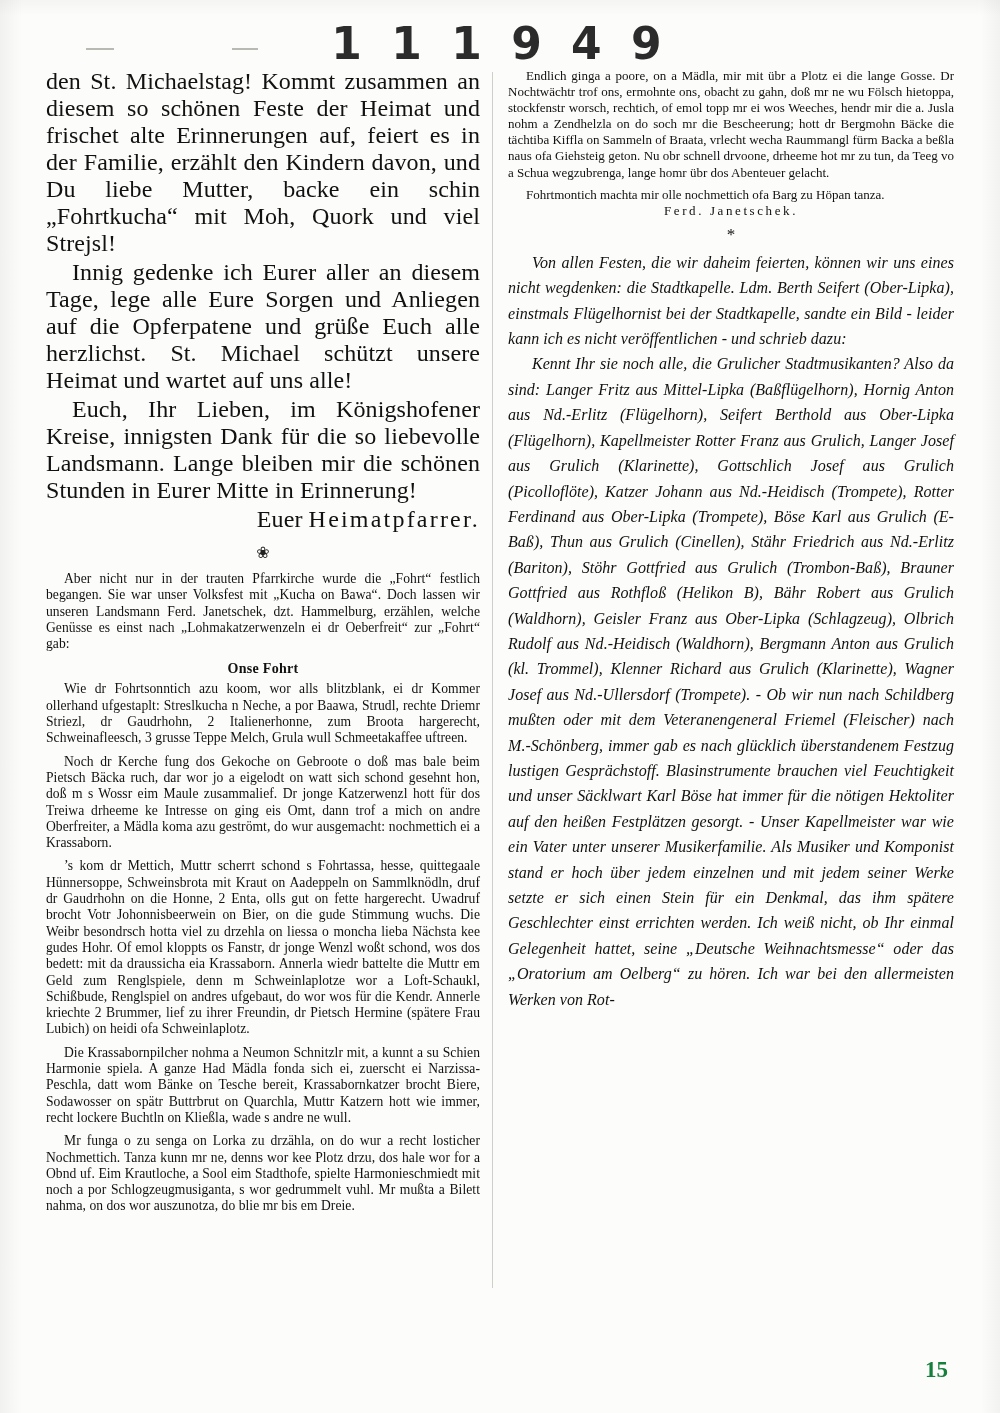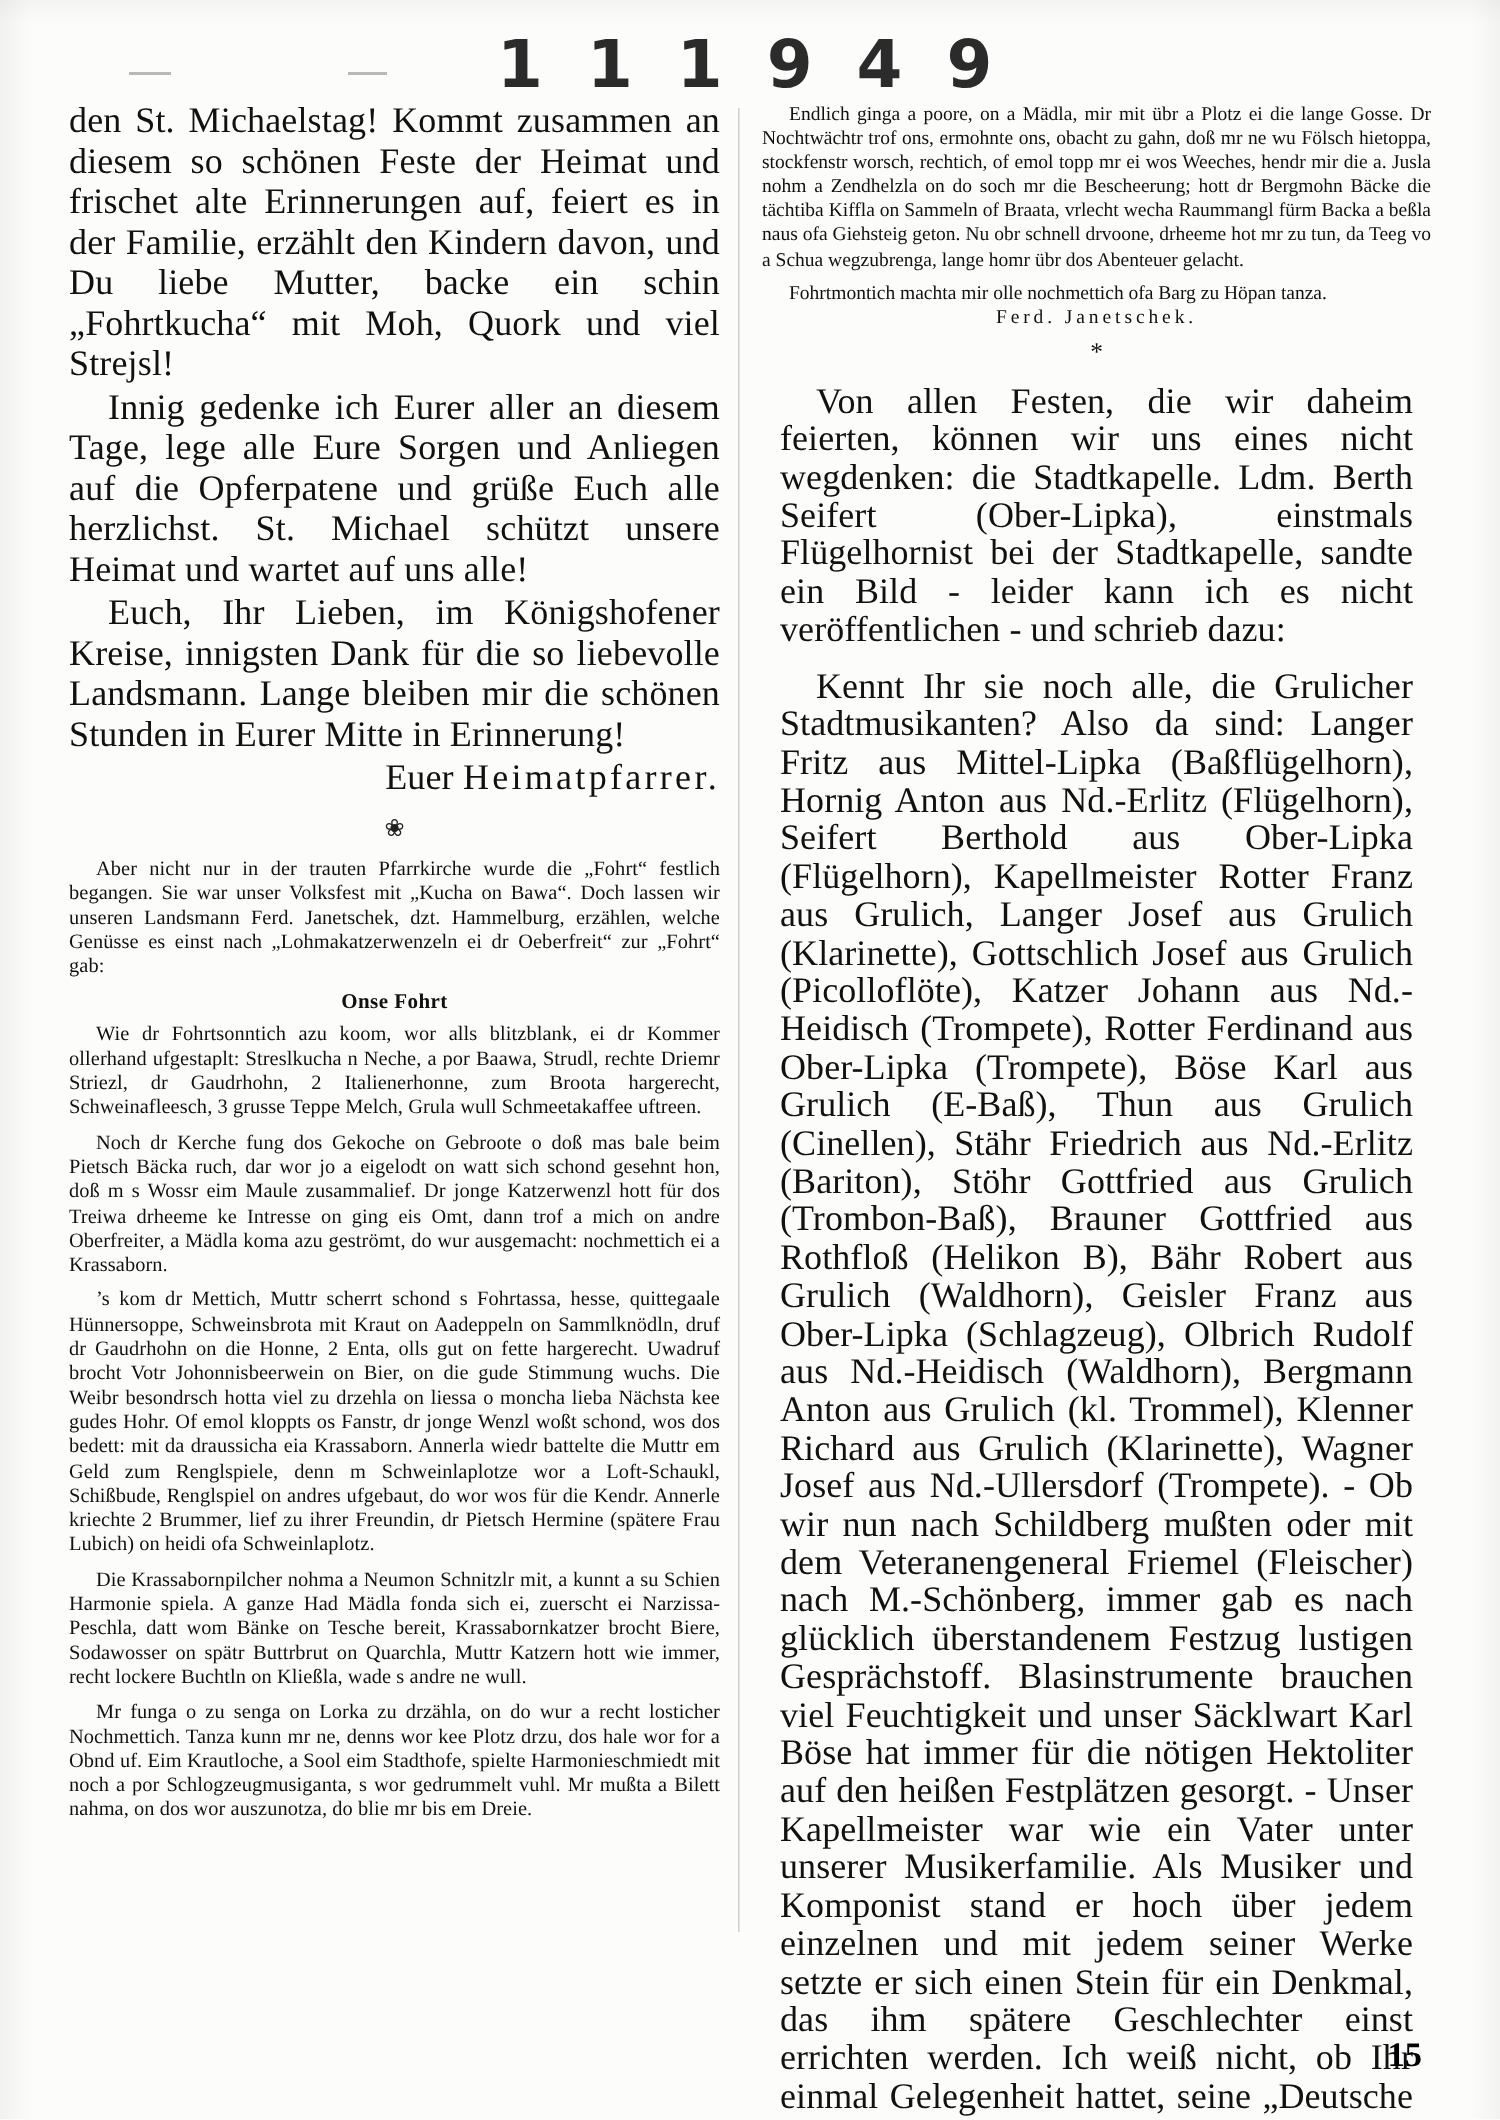--- a/index.html
+++ b/index.html
@@ -130,37 +130,38 @@
   }
 
   .star {
     text-align: center;
     font-size: 17px;
     line-height: 18px;
     margin: 7px 0 6px 0;
   }
 
   .rc-big p {
-    margin: 12px;
-    font-size: 24px;
+    margin: 0;
+    font-size: 16px;
     line-height: 25.4px;
     letter-spacing: 0.05px;
+    font-style: italic;
   }
   .rc-big p.indent { text-indent: 24px; }
 
   .sp { letter-spacing: 2.6px; }
 
   .folio {
     position: absolute;
     right: 52px;
     bottom: 30px;
     font-family: "Liberation Serif", serif;
     font-size: 23px;
     font-weight: bold;
-    color: #000000;
+    color: #15803d;
   }
 
   .tick {
     position: absolute;
     background: #b9b9b3;
   }
   .tick-a { left: 86px; top: 48px; width: 28px; height: 2px; }
   .tick-b { left: 232px; top: 48px; width: 26px; height: 2px; }
 </style>
 </head>

